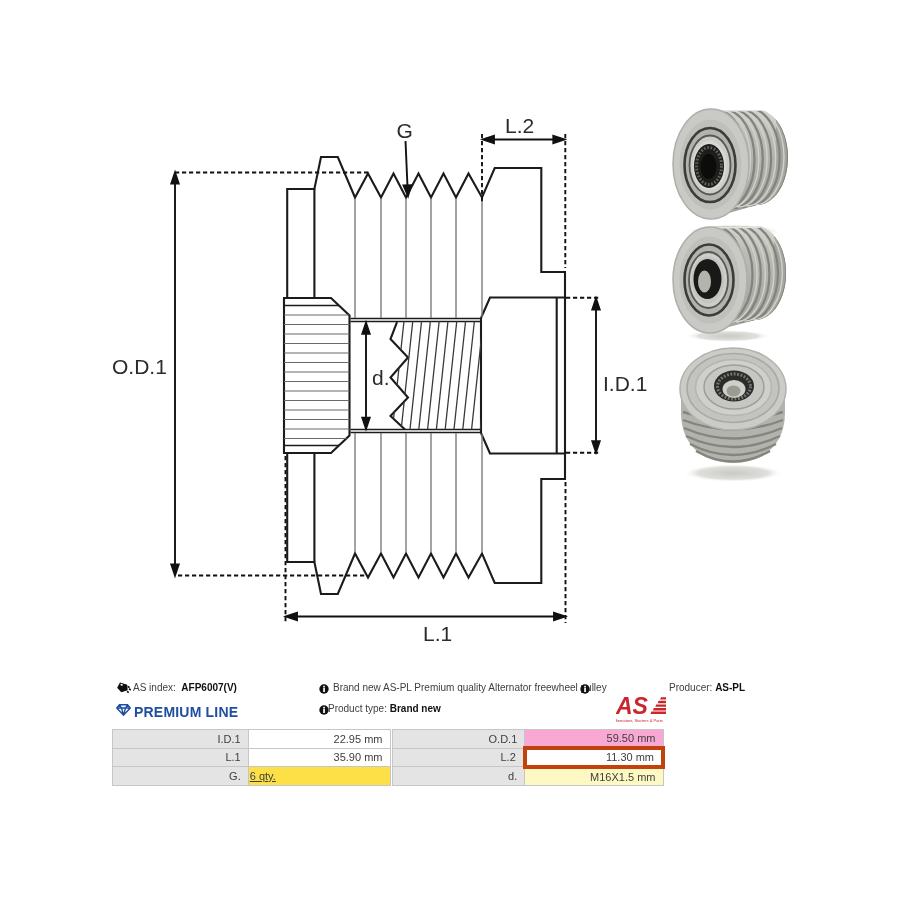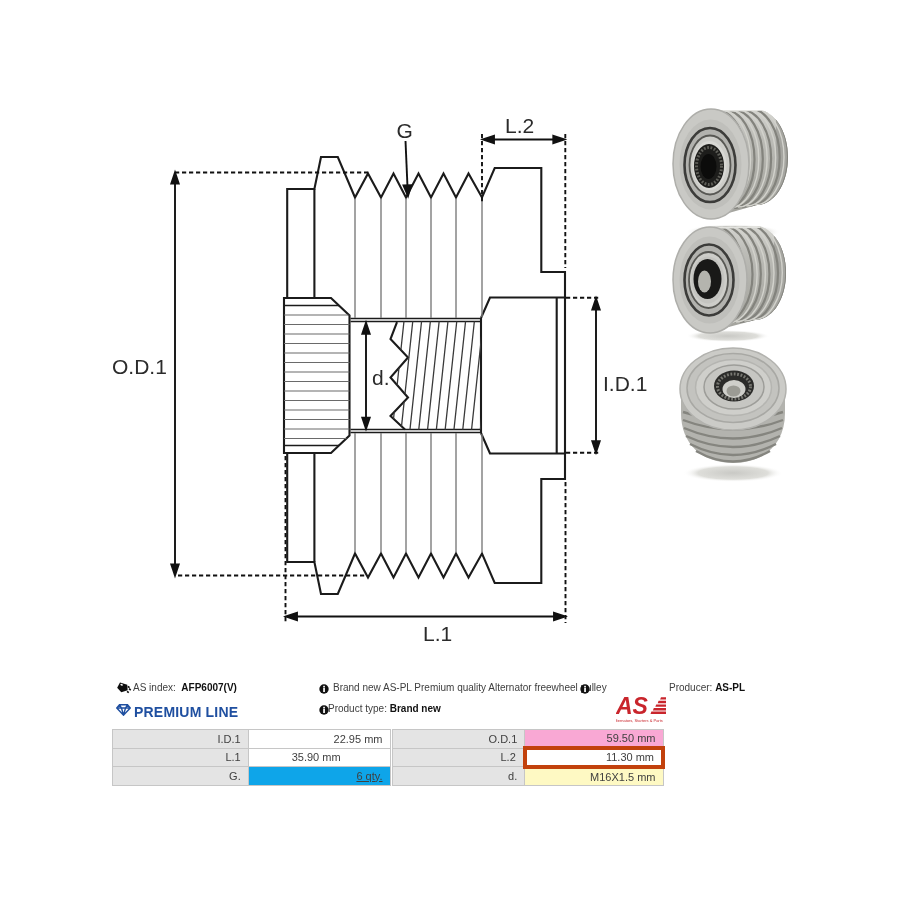--- a/index.html
+++ b/index.html
@@ -257,25 +257,25 @@
 
 <div class="abs" style="left:111.5px;top:729px;width:279px;">
   <table style="border-collapse:collapse;width:100%;font-size:11px;color:#404040;">
     <tbody>
           <tr style="height:18.5px;">
             <td style="width:49%;background:#e4e4e4;border:1px solid #c6c6c6;text-align:right;padding-right:7px;">I.D.1</td>
             <td style="background:#fff;border:1px solid #c6c6c6;text-align:right;padding-right:7px;">22.95 mm</td>
           </tr>
     <tr style="height:18.5px;">
             <td style="background:#e4e4e4;border:1px solid #c6c6c6;text-align:right;padding-right:7px;">L.1</td>
-            <td style="background:#fff;border:1px solid #c6c6c6;text-align:center;padding-right:7px;">35.90 mm</td>
+            <td style="background:#fff;border:1px solid #c6c6c6;text-align:right;padding-right:7px;">35.90 mm</td>
           </tr>
     <tr style="height:18.5px;">
             <td style="background:#e4e4e4;border:1px solid #c6c6c6;text-align:right;padding-right:7px;">G.</td>
-            <td style="background:#0ea5e9;border:1px solid #c6c6c6;text-align:right;padding-right:7px;text-decoration:underline;">6 qty.</td>
+            <td style="background:#fde047;border:1px solid #c6c6c6;text-align:left;padding-right:7px;text-decoration:underline;">6 qty.</td>
           </tr>
   </tbody>
       </table>
 </div>
 <div class="abs" style="left:391.5px;top:729px;width:273.5px;">
   <table style="border-collapse:collapse;width:100%;font-size:11px;color:#404040;">
     <tbody>
           <tr style="height:18.5px;">
             <td style="width:49%;background:#e4e4e4;border:1px solid #c6c6c6;text-align:right;padding-right:7px;">O.D.1</td>
             <td style="background:#f9a8d4;border:1px solid #c6c6c6;text-align:right;padding-right:7px;">59.50 mm</td>

